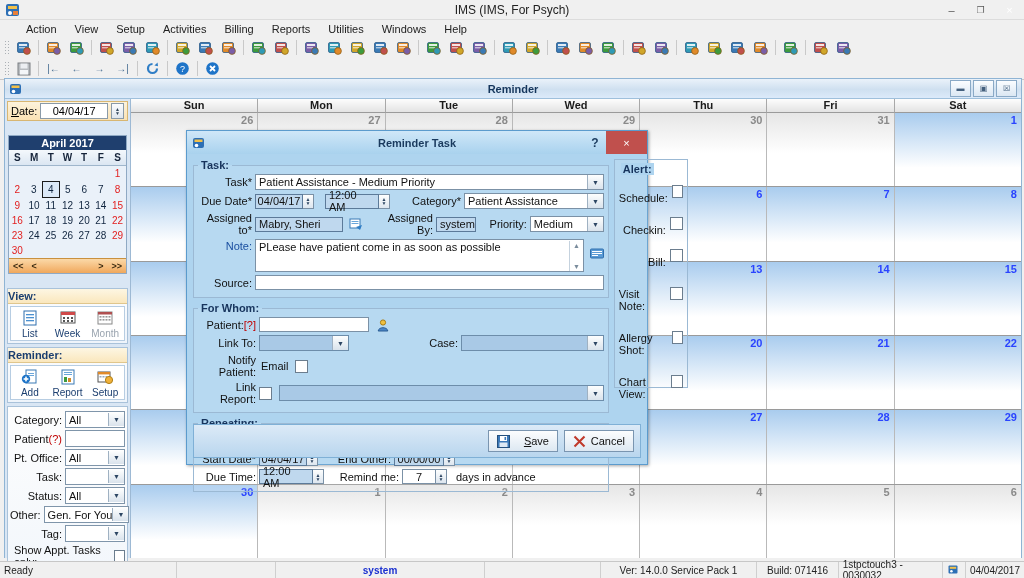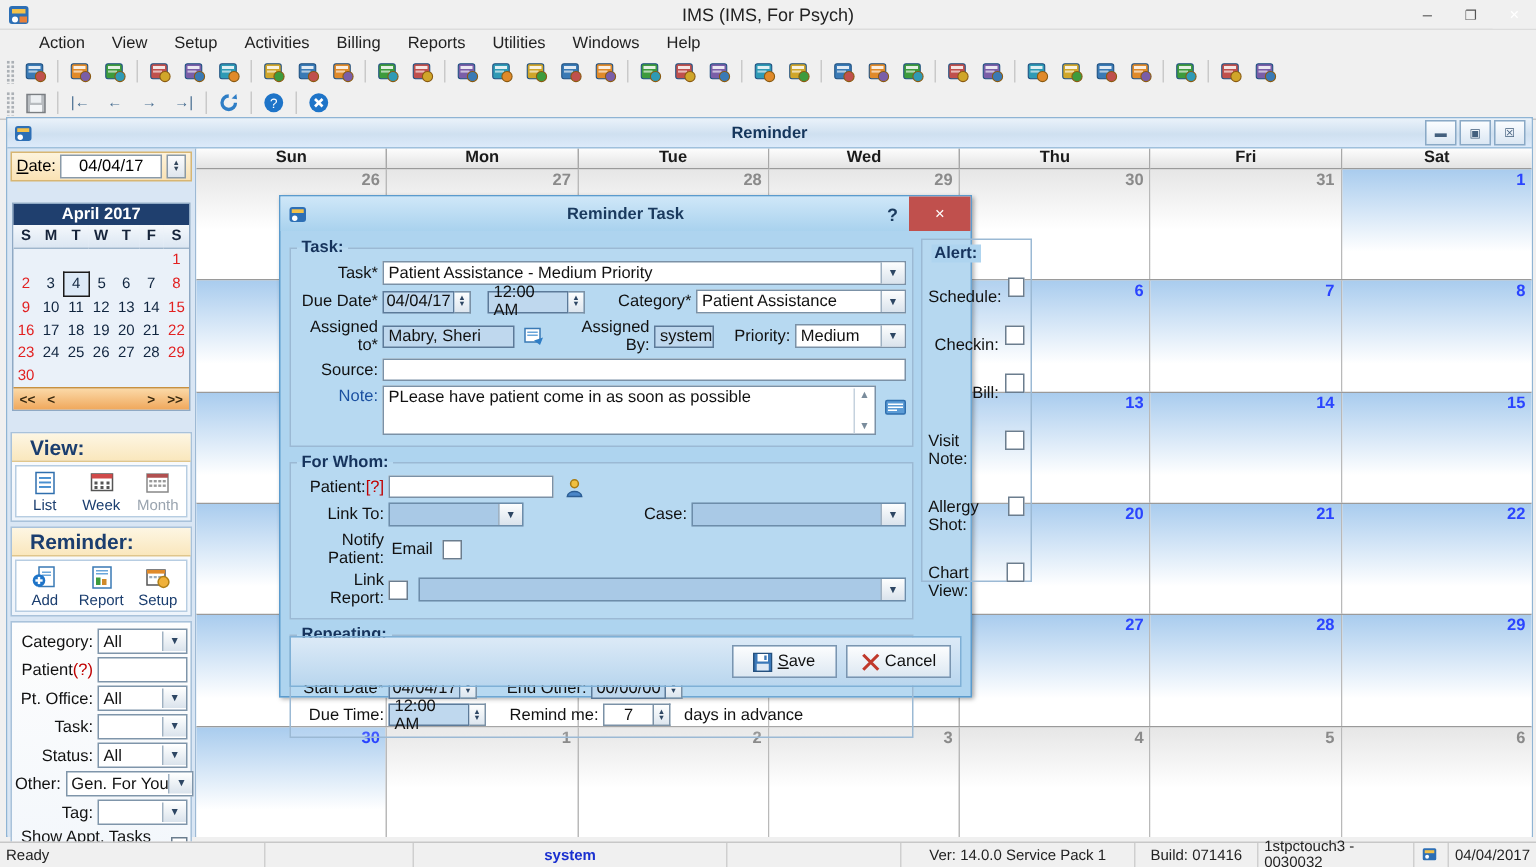--- a/index.html
+++ b/index.html
@@ -48,21 +48,21 @@
      background:linear-gradient(to bottom,#fbfdff,#dbe7f3);
      display:flex;align-items:center;justify-content:center;font-size:8px;color:#44607e;}
 
   .mdi-body{display:flex;height:459px;}
 
   
   .side{width:126px;background:#d9e6f4;border-right:1px solid #9db9d4;
      padding:2px 2px 0 2px;box-sizing:border-box;}
   .panel{background:linear-gradient(to bottom,#fdfdfd,#eef4fb);
      border:1px solid #a9c2da;margin-bottom:3px;}
-  .ptitle{font-size:14px;font-weight:bold;color:#1b3e6f;padding:1px 12px;
+  .ptitle{font-size:11px;font-weight:bold;color:#1b3e6f;padding:1px 0;
      background:linear-gradient(to bottom,#fdf6e3,#fae7bd);border-bottom:1px solid #e0c68c;}
   
   .daterow{display:flex;align-items:center;background:linear-gradient(to bottom,#fdf3dc,#fae2b4);
      border:1px solid #d8b672;padding:1px 3px;gap:3px;}
   .dtbox{flex:1;background:#fff;border:1px solid #8a9aa8;font-size:11px;
      text-align:center;padding:0 2px;height:14px;line-height:14px;}
   .spin{width:11px;height:14px;border:1px solid #8a9aa8;background:linear-gradient(to bottom,#fbfcfd,#dfe6ee);
      display:flex;flex-direction:column;align-items:center;justify-content:center;font-size:5px;line-height:4px;color:#33475c;}
 
   
@@ -160,21 +160,21 @@
   .alertbox{border:1px solid #9bb9d4;padding:3px 4px;height:229px;box-sizing:border-box;background:rgba(255,255,255,.1);}
   .alertbox .ahd{font-size:11px;font-weight:bold;color:#16335c;margin:-9px 0 3px 2px;background:#aed4ef;display:inline-block;padding:0 2px;}
   .arow{display:flex;align-items:center;justify-content:flex-end;gap:4px;margin-bottom:6px;}
   .arow .al{font-size:11px;color:#111;margin-top:14px;}
 
   .dlg-foot{position:absolute;left:6px;right:6px;bottom:6px;height:34px;
      border:1px solid #7fb0d6;background:linear-gradient(to bottom,#dceaf7,#b9d6ee);
      display:flex;align-items:center;justify-content:flex-end;padding-right:6px;gap:6px;box-sizing:border-box;}
   .dbtn{height:22px;min-width:70px;border:1px solid #7a95b0;
      background:linear-gradient(to bottom,#fcfdfe,#dde8f2);display:flex;align-items:center;
-     justify-content:center;gap:3px;font-size:11px;color:#111;padding:0 8px;box-sizing:border-box;}
+     justify-content:space-between;gap:3px;font-size:11px;color:#111;padding:0 8px;box-sizing:border-box;}
   .dbtn u{text-decoration:underline;}
 
   
   .status{position:absolute;left:0;bottom:0;width:1024px;height:16px;
      background:#f0f0f0;border-top:1px solid #c7c7c7;display:flex;align-items:center;font-size:10px;}
   .scell{height:16px;display:flex;align-items:center;padding:0 4px;border-right:1px solid #cfcfcf;box-sizing:border-box;color:#222;}
   .scell.cc{justify-content:center;}
   .scell.blue{color:#1a30d0;font-weight:bold;}
 </style>
 </head>
@@ -1040,42 +1040,42 @@
             </span>
             <span class="lab" style="width:64px">Assigned By:</span>
             <span class="txt blue" style="flex:1">system</span>
             <span class="lab" style="width:42px;margin-left:6px">Priority:</span>
             <span class="cbo" style="width:74px">
               <span class="v">Medium</span>
               <span class="ar">▼</span>
             </span>
           </div>
 
-          <div class="r">
-            <span class="lab" style="width:54px">Source:</span>
-            <span class="txt" style="flex:1"></span>
-          </div>
-
           <div class="r" style="align-items:flex-start">
             <span class="lab blue" style="width:54px;line-height:15px">Note:</span>
             <span class="note" style="flex:1">
               <span class="ntx">PLease have patient come in as soon as possible</span>
               <span class="nsb">
                   <span>▲</span>
                   <span>▼</span>
                 </span>
             </span>
             <span style="width:14px;height:14px;margin-left:3px;margin-top:9px;display:inline-flex">
               <svg width="14" height="12" viewBox="0 0 14 12">
                   <rect x="0.5" y="1" width="13" height="9" rx="1" fill="#5b9bd5" stroke="#2f6fae"></rect>
                   <rect x="2" y="3" width="10" height="1" fill="#fff"></rect>
                   <rect x="2" y="5" width="10" height="1" fill="#fff"></rect>
                   <rect x="2" y="7" width="6" height="1" fill="#fff"></rect>
                 </svg>
             </span>
+          </div>
+
+          <div class="r">
+            <span class="lab" style="width:54px">Source:</span>
+            <span class="txt" style="flex:1"></span>
           </div>
         </fieldset>
 
         <fieldset class="gb">
           <legend>For Whom:</legend>
 
           <div class="r">
             <span class="lab" style="width:58px"><span>Patient:</span><span style="color:#c00000">[?]</span></span>
             <span class="txt" style="width:110px"></span>
             <span style="width:14px;height:14px;margin-left:4px;display:inline-flex">

